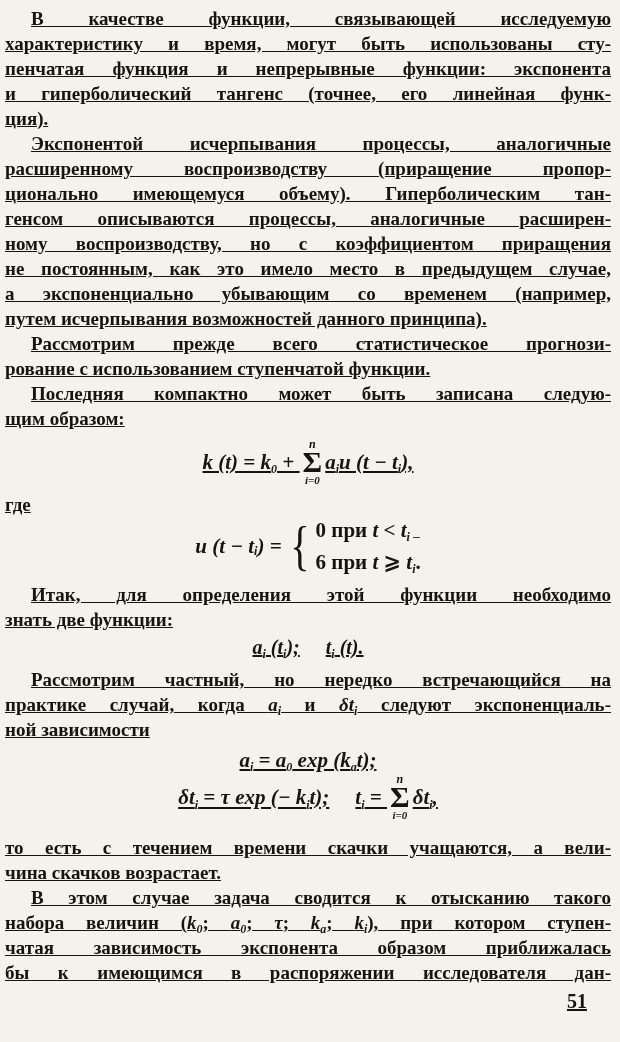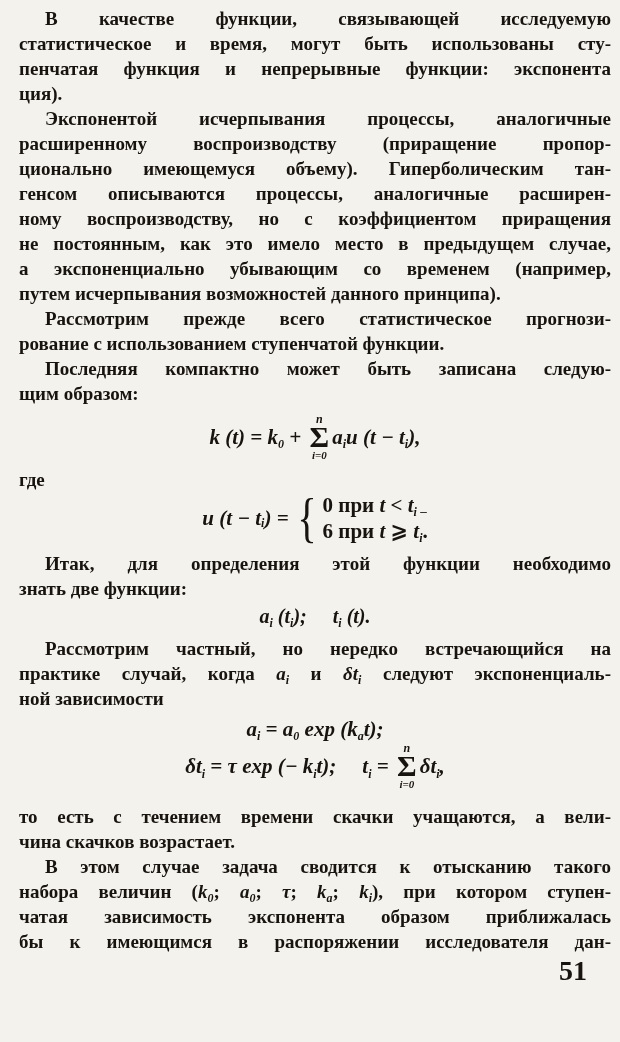--- a/index.html
+++ b/index.html
@@ -6,21 +6,21 @@
   body {
     width: 620px; height: 1042px;
     background: #f4f2ec;
     color: #17130e;
     font-family: "Liberation Serif", "DejaVu Serif", "DejaVu Sans", serif;
     font-weight: 700;
     font-size: 19px;
     line-height: 25px;
     overflow: hidden;
   }
-  .page { padding: 6px 9px 0 19px; }
+  .page { padding: 6px 9px 0 5px; text-decoration: underline; }
   p.para { margin: 0; padding: 0; }
   .ln {
     display: block;
     text-align: justify;
     text-align-last: justify;
     height: 25px;
     overflow: hidden;
   }
   .ln.first { text-indent: 26px; }
   .ln.endline { text-align-last: left; }
@@ -58,44 +58,45 @@
   .f2 { margin: 2px 0 8px; }
   .cases { display: inline-flex; align-items: center; vertical-align: middle; }
   .brace {
     font-size: 54px;
     font-weight: 400;
     line-height: 0.85;
     font-style: normal;
     margin: 0 3px 0 5px;
     transform: scaleX(0.75);
   }
-  .case-col { display: inline-flex; flex-direction: column; text-align: left; row-gap: 3px; }
+  .case-col { display: inline-flex; flex-direction: column; text-align: left; row-gap: 9px; }
   .case-row { white-space: pre; }
   .f3 { margin: 4px 0 9px; font-size: 20px; }
   .f4 { margin: 7px 0 3px; }
   .f5 { margin: 4px 0 12px; }
   .mgap { display: inline-block; width: 26px; }
   .faint-dash { font-style: normal; font-size: 13px; position: relative; top: 3px; }
   .page-number {
     text-align: right;
     padding-right: 24px;
-    font-size: 28px;
+    font-size: 20px;
     margin-top: 4px;
     text-align-last: right;
   }
 </style>
 </head>
 <body>
 
 <div class="page">
 
   <p class="para">
     <span class="ln first">В качестве функции, связывающей исследуемую</span>
-    <span class="ln">статистическое и время, могут быть использованы сту-</span>
+    <span class="ln">характеристику и время, могут быть использованы сту-</span>
     <span class="ln">пенчатая функция и непрерывные функции: экспонента</span>
+    <span class="ln">и гиперболический тангенс (точнее, его линейная функ-</span>
     <span class="ln endline">ция).</span>
   </p>
 
   <p class="para">
     <span class="ln first">Экспонентой исчерпывания процессы, аналогичные</span>
     <span class="ln">расширенному воспроизводству (приращение пропор-</span>
     <span class="ln">ционально имеющемуся объему). Гиперболическим тан-</span>
     <span class="ln">генсом описываются процессы, аналогичные расширен-</span>
     <span class="ln">ному воспроизводству, но с коэффициентом приращения</span>
     <span class="ln">не постоянным, как это имело место в предыдущем случае,</span>

